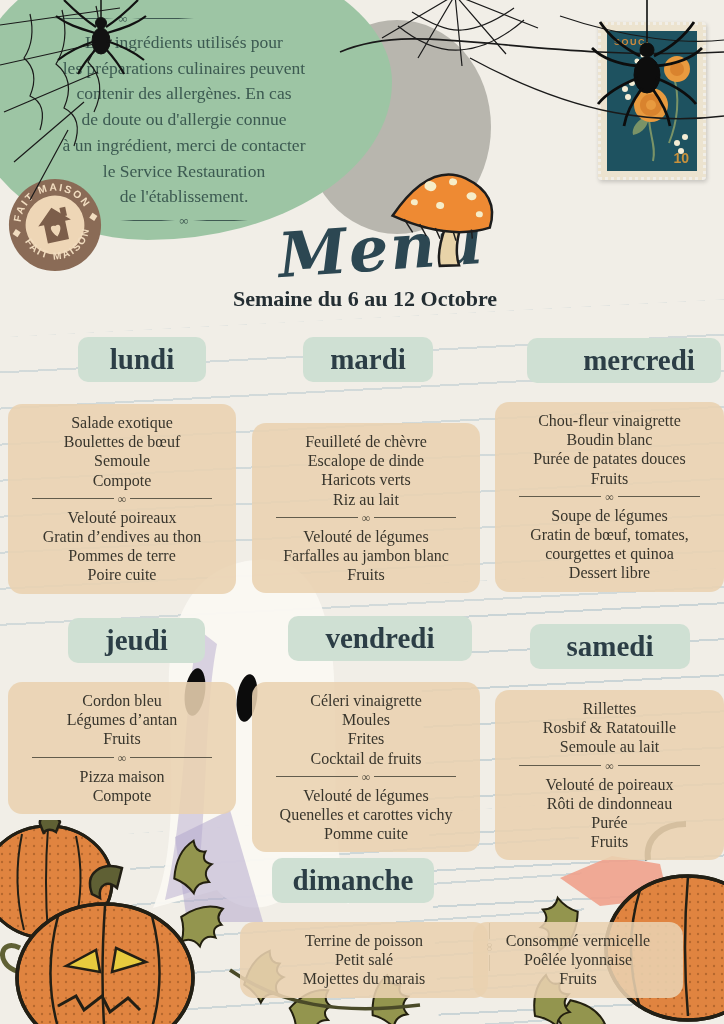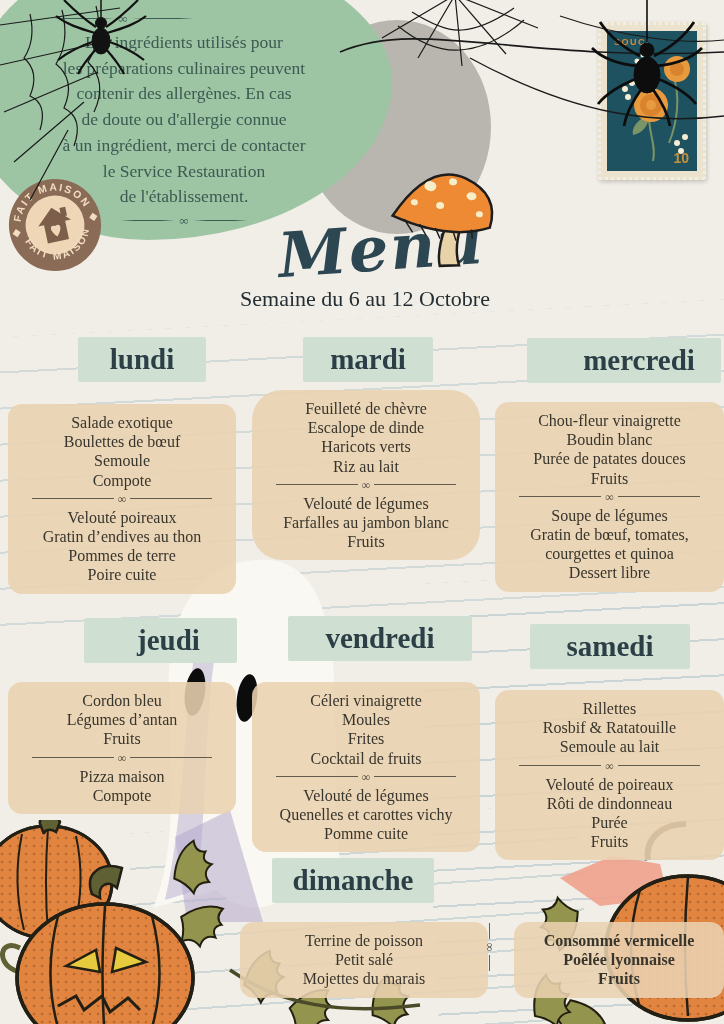--- a/index.html
+++ b/index.html
@@ -23,42 +23,42 @@
   .orn{position:absolute;display:flex;align-items:center;color:#3f5a52;z-index:3;}
   .orn .ln{flex:1;height:1.4px;background:linear-gradient(to right,transparent,currentColor 25%,currentColor 75%,transparent);}
   .orn .gl{font-size:13px;padding:0 4px;line-height:1;}
   #orn-top{left:52px;top:12px;width:142px;}
   #orn-bot{left:120px;top:214px;width:128px;}
   
   .menu-title{position:absolute;left:278px;top:212px;font-family:"DejaVu Serif",serif;
               font-style:italic;font-weight:bold;font-size:62px;letter-spacing:2px;color:#2c4752;
               transform:rotate(-4deg);z-index:3;}
   .menu-sub{position:absolute;left:128px;top:286px;width:474px;text-align:center;font-size:22px;
-            color:#242e33;z-index:3;}
+            color:#242e33;z-index:3;font-weight:bold;}
   
   .day-header{position:absolute;background:#cfe0d3;color:#2c3e46;font-weight:bold;font-size:29px;
-              text-align:center;border-radius:2px;padding:6px 0;z-index:3;}
+              text-align:center;border-radius:10px;padding:6px 0;z-index:3;}
   #h-lundi{left:78px;top:337px;width:128px;}
   #h-mardi{left:303px;top:337px;width:130px;}
   #h-mercredi{left:527px;top:338px;width:164px;padding-left:30px;}
-  #h-jeudi{left:84px;top:618px;width:137px;padding-left:16px;}
+  #h-jeudi{left:68px;top:618px;width:137px;}
   #h-vendredi{left:288px;top:616px;width:184px;}
   #h-samedi{left:530px;top:624px;width:160px;}
   #h-dimanche{left:272px;top:858px;width:162px;}
   
   .menu-card{position:absolute;background:rgba(233,210,176,.88);border-radius:14px;z-index:2;
              color:#38352c;font-size:16px;text-align:center;padding:9px 4px;line-height:1.2;margin-top:10px;}
   #card-lundi{left:8px;top:394px;width:220px;}
-  #card-mardi{left:252px;top:380px;width:220px;border-radius:30px;}
+  #card-mardi{left:252px;top:413px;width:220px;}
   #card-mercredi{left:495px;top:392px;width:221px;}
   #card-jeudi{left:8px;top:672px;width:220px;}
   #card-vendredi{left:252px;top:672px;width:220px;}
   #card-samedi{left:495px;top:680px;width:221px;}
   #card-dim-lunch{left:240px;top:912px;width:240px;}
-  #card-dim-dinner{left:514px;top:912px;width:202px;font-weight:bold;}
+  #card-dim-dinner{left:473px;top:912px;width:202px;}
   .card-divider{display:flex;align-items:center;margin:3px 20px;color:#4a463a;}
   .card-divider .ln{flex:1;height:1px;background:currentColor;opacity:.85;}
   .card-divider .gl{font-size:12px;padding:0 4px;line-height:1;}
   #vorn{left:446px;top:938px;width:48px;transform:rotate(90deg);color:#4a463a;z-index:2;}
   
   .stamp{position:absolute;left:598px;top:22px;width:108px;height:158px;background:#ece3cf;
          border:3px dotted #f1eee7;box-sizing:border-box;border-radius:3px;z-index:2;
          box-shadow:1px 2px 4px rgba(0,0,0,.18);}
   .stamp-inner{position:absolute;left:6px;top:6px;right:6px;bottom:6px;background:#1e5260;overflow:hidden;}
   .stamp-title{position:absolute;left:7px;top:6px;font-family:"Liberation Sans",sans-serif;

